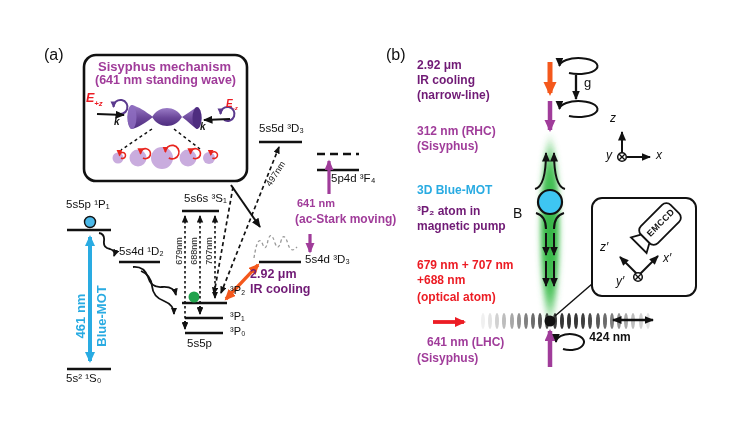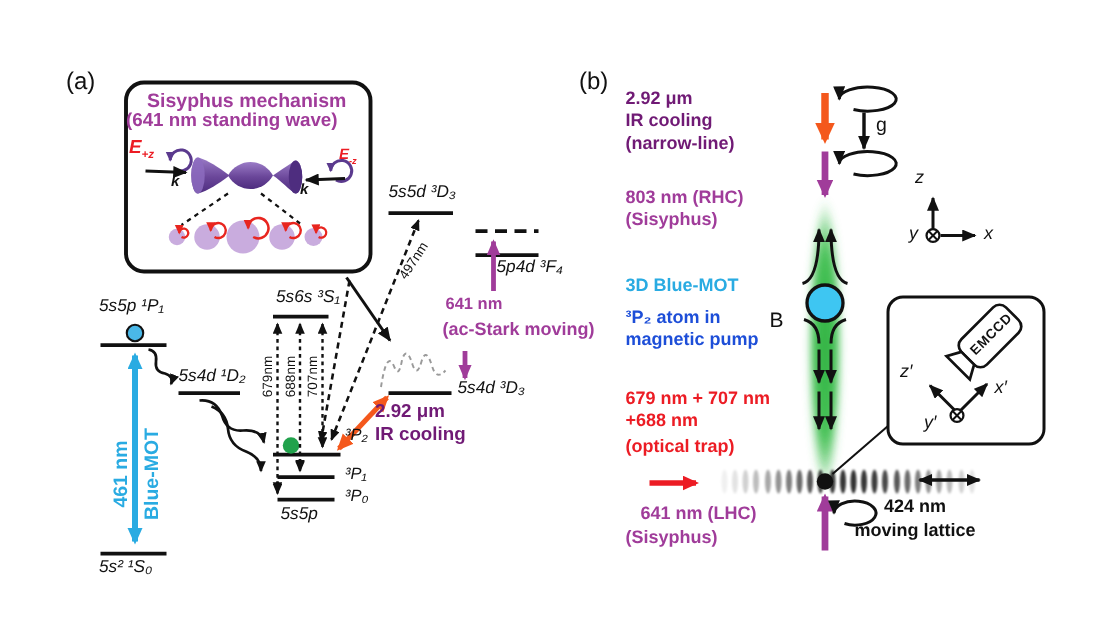--- a/index.html
+++ b/index.html
@@ -8,23 +8,23 @@
   #gfx{position:absolute;left:0;top:0;}
   .lbl{position:absolute;white-space:nowrap;color:#111;line-height:1;}
   .it{font-style:italic;}
   .b{font-weight:bold;}
   .r90{transform:translate(-50%,-50%) rotate(-90deg);}
   .r57{transform:translate(-50%,-50%) rotate(-57deg);}
   .r45{transform:translate(-50%,-50%) rotate(-45deg);}
   .c-or{color:#701a75;}
   .c-pu{color:#A03C9A;}
   .c-cy{color:#29ABE2;}
-  .c-gr{color:#1d4ed8;}
+  .c-gr{color:#701a75;}
   .c-rd{color:#EC1C24;}
-  .lvl{font-size:11.5px;font-style:italic;}
+  .lvl{font-size:11.5px;}
   .big{font-size:12px;font-weight:bold;}
   sub{font-size:0.62em;}
 </style>
 </head>
 <body>
 
 <div id="fig">
 
 <svg id="gfx" width="739" height="421" viewBox="0 0 739 421">
   <defs>
@@ -233,21 +233,21 @@
       <circle cx="638" cy="277" r="4.3" fill="#fff" stroke="#111" stroke-width="1.5"></circle>
       <line x1="635.2" y1="274.2" x2="640.8" y2="279.8" stroke="#111" stroke-width="1.3"></line>
       <line x1="640.8" y1="274.2" x2="635.2" y2="279.8" stroke="#111" stroke-width="1.3"></line>
     </g>
   </g>
 </svg>
 
 <span class="lbl" style="left:44px;top:47px;font-size:16px">(a)</span>
 
 <span class="lbl b c-pu" style="left:86px;top:60px;width:157px;text-align:center;font-size:13px">Sisyphus mechanism</span>
-<span class="lbl b c-pu" style="left:84px;top:74px;width:152px;text-align:left;font-size:12.5px">(641 nm standing wave)</span>
+<span class="lbl b c-pu" style="left:84px;top:74px;width:152px;text-align:right;font-size:12.5px">(641 nm standing wave)</span>
 
 <span class="lbl it b c-rd" style="left:86px;top:92px;font-size:12.5px"><span>E</span><sub>+z</sub></span>
 <span class="lbl it b" style="left:114px;top:117px;font-size:10px">k</span>
 <span class="lbl it b c-rd" style="left:226px;top:99px;font-size:10px"><span>E</span><sub>-z</sub></span>
 <span class="lbl it b" style="left:200px;top:122px;font-size:10px">k</span>
 
 <span class="lbl lvl" style="left:66px;top:199px">5s5p ¹P₁</span>
 <span class="lbl lvl" style="left:66px;top:373px">5s² ¹S₀</span>
 <span class="lbl lvl" style="left:119px;top:246px">5s4d ¹D₂</span>
 <span class="lbl lvl" style="left:184px;top:193px">5s6s ³S₁</span>
@@ -271,37 +271,36 @@
 <span class="lbl b c-or" style="left:250px;top:283px;font-size:12.5px">IR cooling</span>
 <span class="lbl b c-pu" style="left:297px;top:198px;font-size:11px">641 nm</span>
 <span class="lbl b c-pu" style="left:295px;top:213px;font-size:12px">(ac-Stark moving)</span>
 
 <span class="lbl" style="left:386px;top:47px;font-size:16px">(b)</span>
 
 <span class="lbl b c-or big" style="left:417px;top:59px">2.92 μm</span>
 <span class="lbl b c-or big" style="left:417px;top:74px">IR cooling</span>
 <span class="lbl b c-or big" style="left:417px;top:89px">(narrow-line)</span>
 
-<span class="lbl b c-pu big" style="left:417px;top:125px">803 nm (RHC)</span>
+<span class="lbl b c-pu big" style="left:417px;top:125px">312 nm (RHC)</span>
 <span class="lbl b c-pu big" style="left:417px;top:140px">(Sisyphus)</span>
 
 <span class="lbl b c-cy big" style="left:417px;top:184px">3D Blue-MOT</span>
 
 <span class="lbl b c-gr big" style="left:417px;top:205px">³P₂ atom in</span>
 <span class="lbl b c-gr big" style="left:417px;top:220px">magnetic pump</span>
 
 <span class="lbl b c-rd big" style="left:417px;top:259px">679 nm + 707 nm</span>
 <span class="lbl b c-rd big" style="left:417px;top:274px">+688 nm</span>
-<span class="lbl b c-rd big" style="left:417px;top:291px">(optical trap)</span>
+<span class="lbl b c-rd big" style="left:417px;top:291px">(optical atom)</span>
 
 <span class="lbl b c-pu big" style="left:427px;top:336px">641 nm (LHC)</span>
 <span class="lbl b c-pu big" style="left:417px;top:352px">(Sisyphus)</span>
 
 <span class="lbl b big" style="left:570px;top:331px;width:80px;text-align:center">424 nm</span>
-<span class="lbl b big" style="left:548px;top:347px;width:124px;text-align:center">moving lattice</span>
 
 <span class="lbl" style="left:513px;top:206px;font-size:14px">B</span>
 <span class="lbl" style="left:584px;top:76px;font-size:13px">g</span>
 
 <span class="lbl it" style="left:610px;top:112px;font-size:12px">z</span>
 <span class="lbl it" style="left:656px;top:149px;font-size:12px">x</span>
 <span class="lbl it" style="left:606px;top:149px;font-size:12px">y</span>
 
 <span class="lbl it" style="left:600px;top:241px;font-size:12px">z′</span>
 <span class="lbl it" style="left:663px;top:252px;font-size:12px">x′</span>

